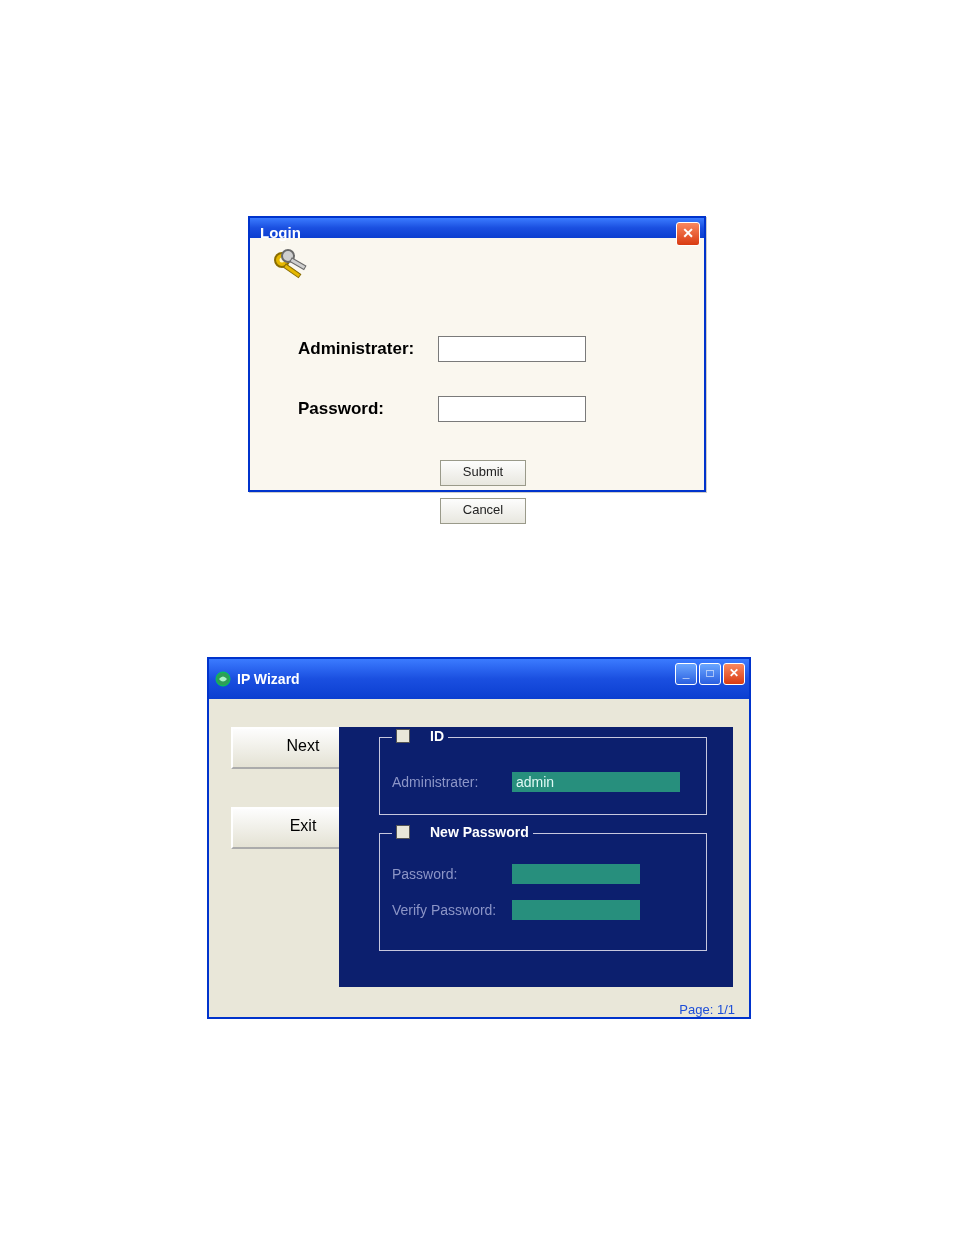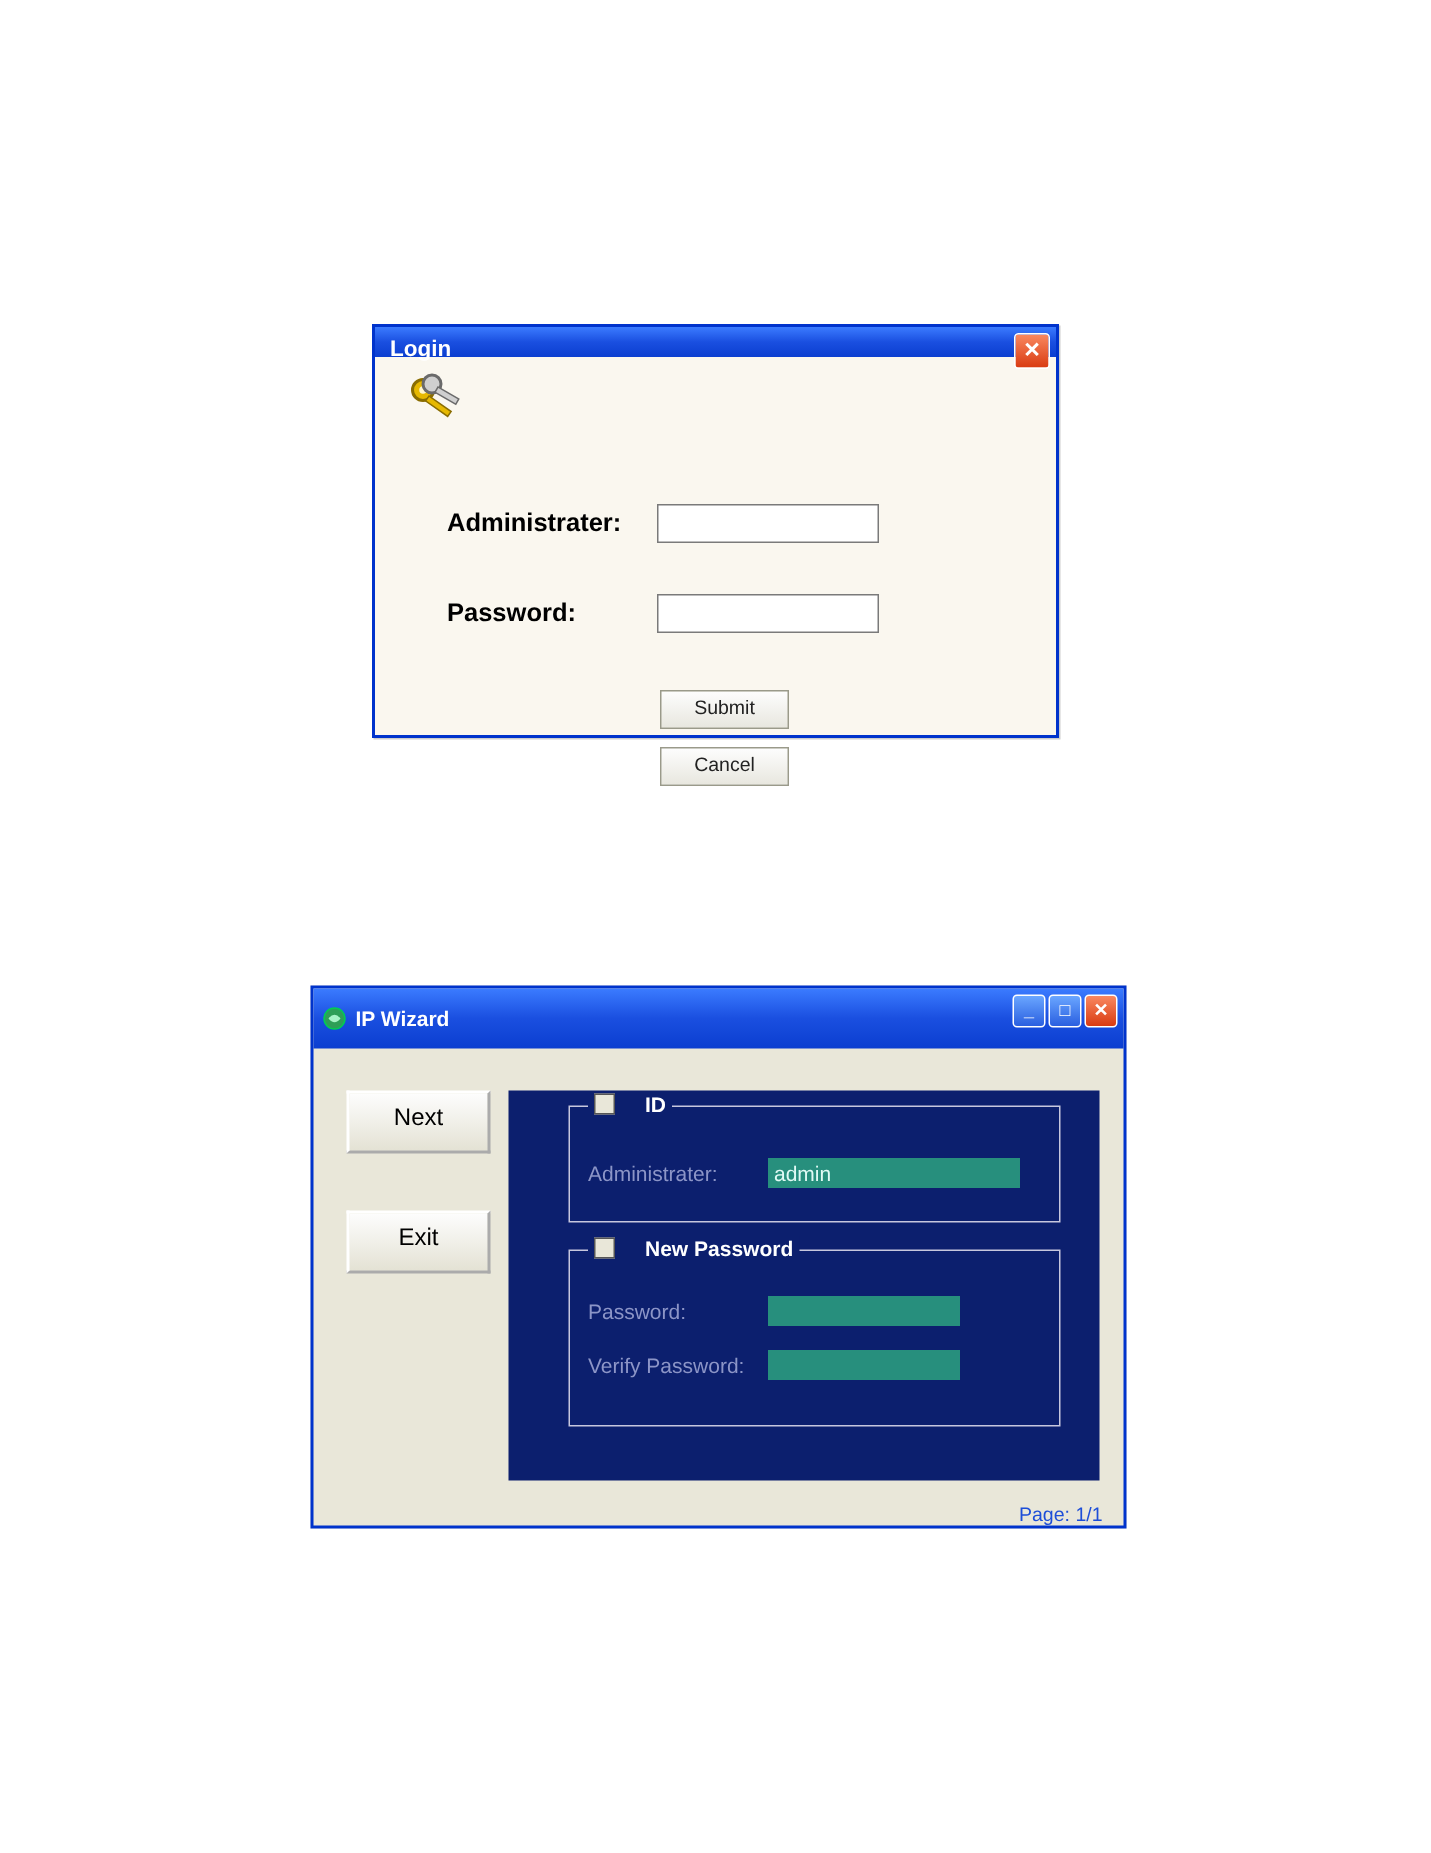--- a/index.html
+++ b/index.html
@@ -159,20 +159,21 @@
     left: 22px;
     width: 92px;
     height: 38px;
     background: linear-gradient(to bottom,#fdfdfd,#e4e2d4);
     border: 2px outset #ffffff;
     font-size: 16px;
     color: #000;
     cursor: pointer;
     text-align: center;
     line-height: 34px;
+    padding-left: 24px;
   }
   .wiz-big-btn.next { top: 28px; }
   .wiz-big-btn.exit { top: 108px; }
 
   .wiz-panel {
     position: absolute;
     left: 130px;
     top: 28px;
     width: 394px;
     height: 260px;

